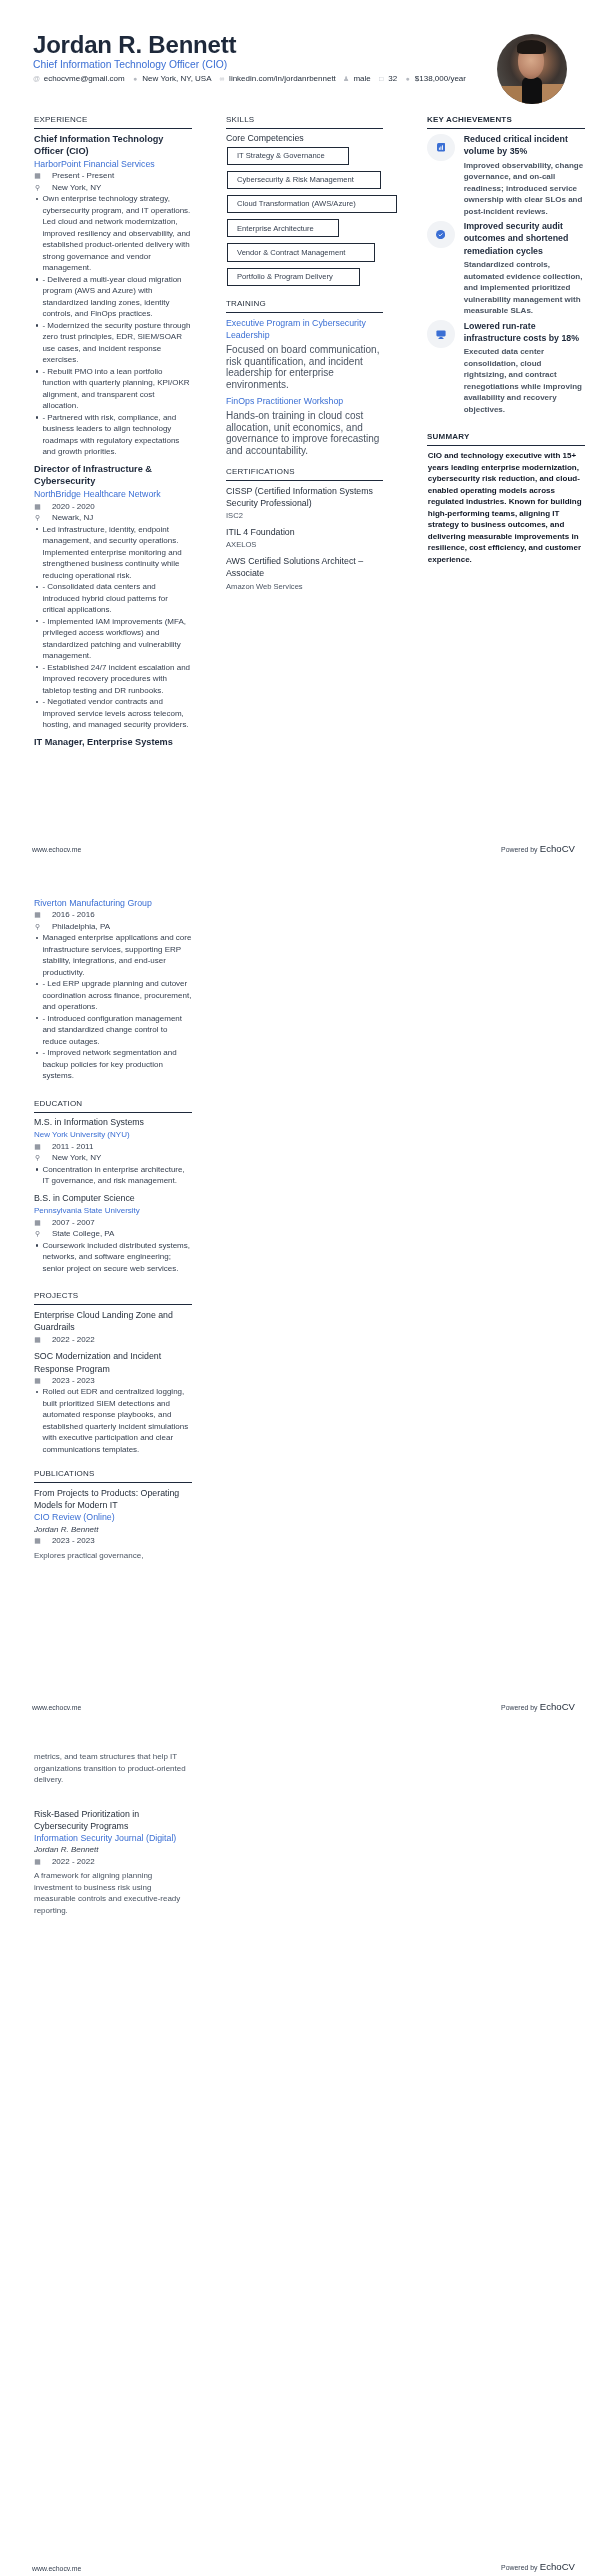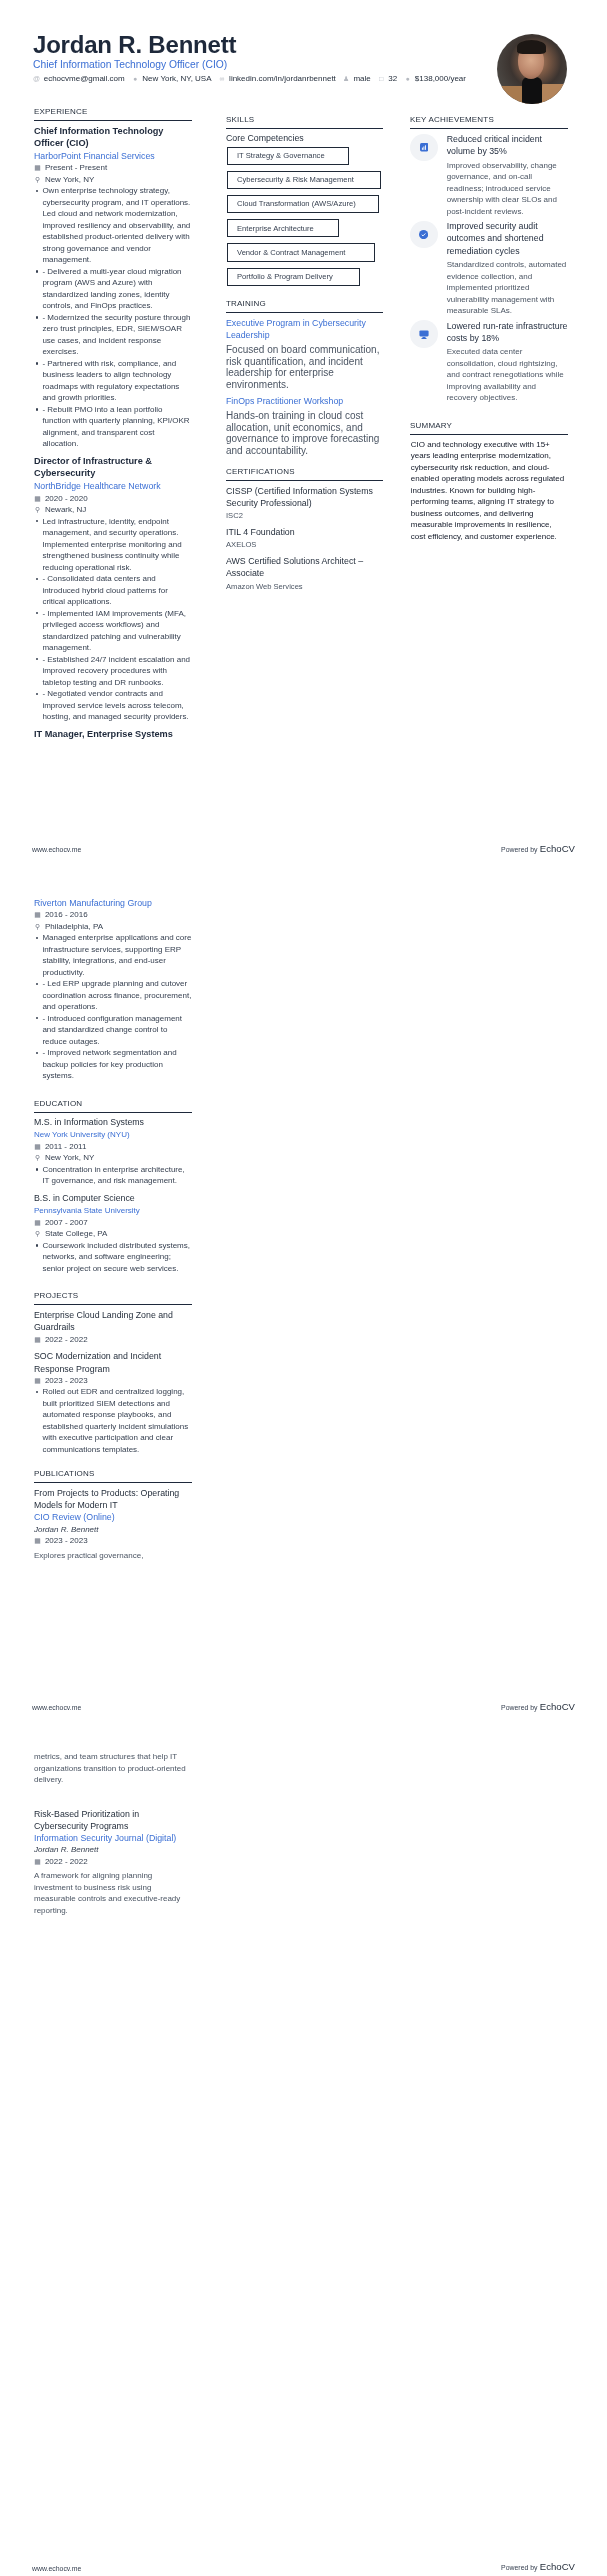--- a/index.html
+++ b/index.html
@@ -56,34 +56,34 @@
     }
     .avatar .coat-r {
       position: absolute; left: 41px; top: 50px; width: 23px; height: 24.5px;
       background: #b3845a; transform: skewX(-20deg);
     }
 
     
     .col { position: absolute; }
     .col-left { left: 34px; width: 158px; }
     .col-mid { left: 226px; width: 157px; }
-    .col-right { left: 410px; width: 158px; }
+    .col-right { left: 427px; width: 158px; font-weight: bold; }
 
     .sec-title {
       font-size: 8px; color: #1f2937; letter-spacing: 0.2px;
       padding-bottom: 3.1px; border-bottom: 1.5px solid #1e293b;
       margin-bottom: 3.8px; line-height: 10px;
     }
     .role {
       font-size: 9.2px; font-weight: 700; color: #1e293b; line-height: 12.2px;
     }
     .company { font-size: 8.8px; color: #3b6fd4; line-height: 12.2px; margin-top: 0.8px; }
     .meta {
       font-size: 8px; color: #374151; line-height: 11.5px;
-      display: flex; align-items: center; gap: 4px;
+      display: flex; align-items: center; gap: 11px;
     }
     .meta .micon { color: #6b7280; font-size: 6.9px; width: 6.9px; text-align: center; }
     ul.bullets { list-style: none; margin-top: 0; }
     ul.bullets li {
       position: relative; padding-left: 8.4px;
       font-size: 8px; line-height: 11.5px; color: #374151;
     }
     ul.bullets li::before {
       content: ""; position: absolute; left: 1.5px; top: 4.6px;
       width: 2.3px; height: 2.3px; border-radius: 50%; background: #374151;
@@ -160,40 +160,40 @@
     </span>
 </div>
 <div class="abs avatar">
   <div class="coat-l"></div>
     <div class="coat-r"></div>
     <div class="neck"></div>
     <div class="face"></div>
     <div class="hair"></div>
 </div>
 
-<div class="col col-left" style="top:107px;">
+<div class="col col-left" style="top:115px;">
   <div class="sec-title">EXPERIENCE</div>
 
   <div class="entry">
     <div class="role">Chief Information Technology Officer (CIO)</div>
     <div class="company">HarborPoint Financial Services</div>
     <div class="meta">
         <span class="micon">▦</span>
         <span>Present - Present</span>
       </div>
     <div class="meta">
         <span class="micon">⚲</span>
         <span>New York, NY</span>
       </div>
     <ul class="bullets">
       <li>Own enterprise technology strategy, cybersecurity program, and IT operations. Led cloud and network modernization, improved resiliency and observability, and established product-oriented delivery with strong governance and vendor management.</li>
       <li>- Delivered a multi-year cloud migration program (AWS and Azure) with standardized landing zones, identity controls, and FinOps practices.</li>
       <li>- Modernized the security posture through zero trust principles, EDR, SIEM/SOAR use cases, and incident response exercises.</li>
+      <li>- Rebuilt PMO into a lean portfolio function with quarterly planning, KPI/OKR alignment, and transparent cost allocation.</li>
       <li>- Partnered with risk, compliance, and business leaders to align technology roadmaps with regulatory expectations and growth priorities.</li>
-      <li>- Rebuilt PMO into a lean portfolio function with quarterly planning, KPI/OKR alignment, and transparent cost allocation.</li>
     </ul>
   </div>
 
   <div class="entry">
     <div class="role">Director of Infrastructure &amp; Cybersecurity</div>
     <div class="company">NorthBridge Healthcare Network</div>
     <div class="meta">
         <span class="micon">▦</span>
         <span>2020 - 2020</span>
       </div>
@@ -212,21 +212,21 @@
 
   <div class="role">IT Manager, Enterprise Systems</div>
 </div>
 
 <div class="col col-mid" style="top:115px;">
   <div class="sec-title">SKILLS</div>
   <div class="sub-title">Core Competencies</div>
   <div style="display:flex; flex-direction:column; align-items:flex-start;">
     <span class="chip" style="width:122px;">IT Strategy &amp; Governance</span>
     <span class="chip" style="width:154px;">Cybersecurity &amp; Risk Management</span>
-    <span class="chip" style="width:152px;">Cloud Transformation (AWS/Azure)</span>
+    <span class="chip" style="width:170px;">Cloud Transformation (AWS/Azure)</span>
     <span class="chip" style="width:112px;">Enterprise Architecture</span>
     <span class="chip" style="width:148px;">Vendor &amp; Contract Management</span>
     <span class="chip" style="width:133px;">Portfolio &amp; Program Delivery</span>
   </div>
 
   <div style="margin-top:7px;">
     <div class="sec-title">TRAINING</div>
     <div class="training-title">Executive Program in Cybersecurity Leadership</div>
     <div class="training-desc">Focused on board communication, risk quantification, and incident leadership for enterprise environments.</div>
     <div class="training-title">FinOps Practitioner Workshop</div>

